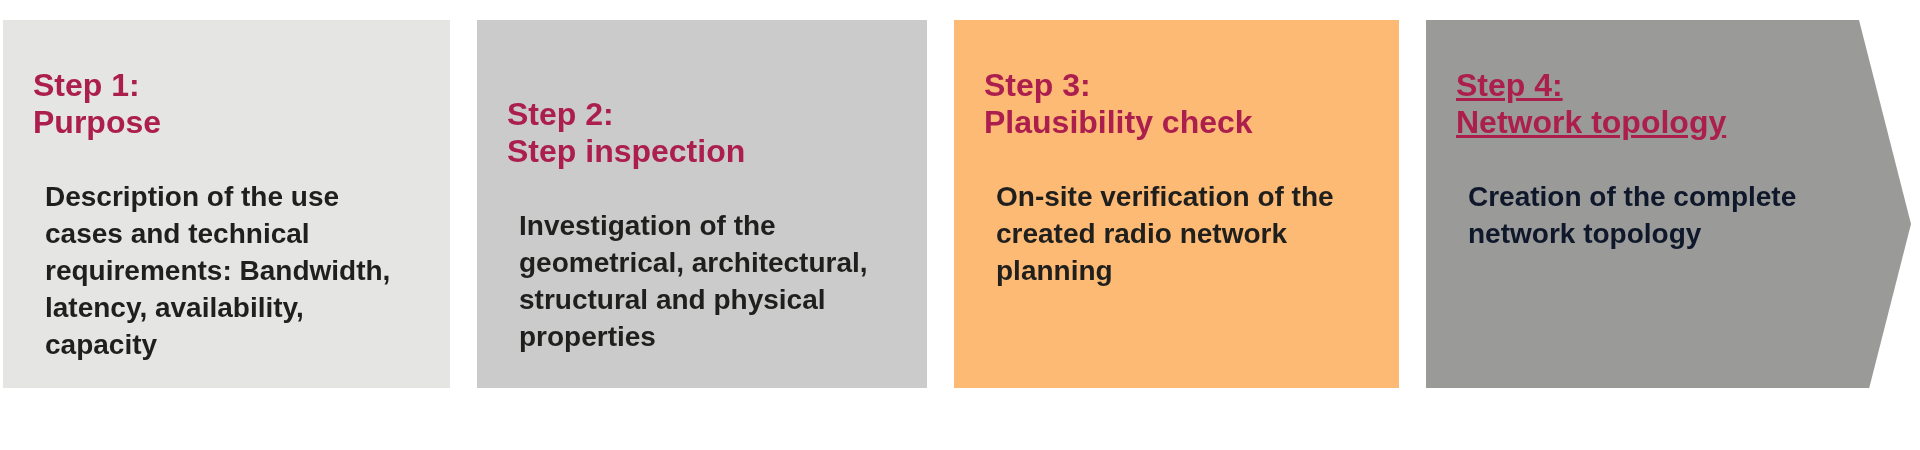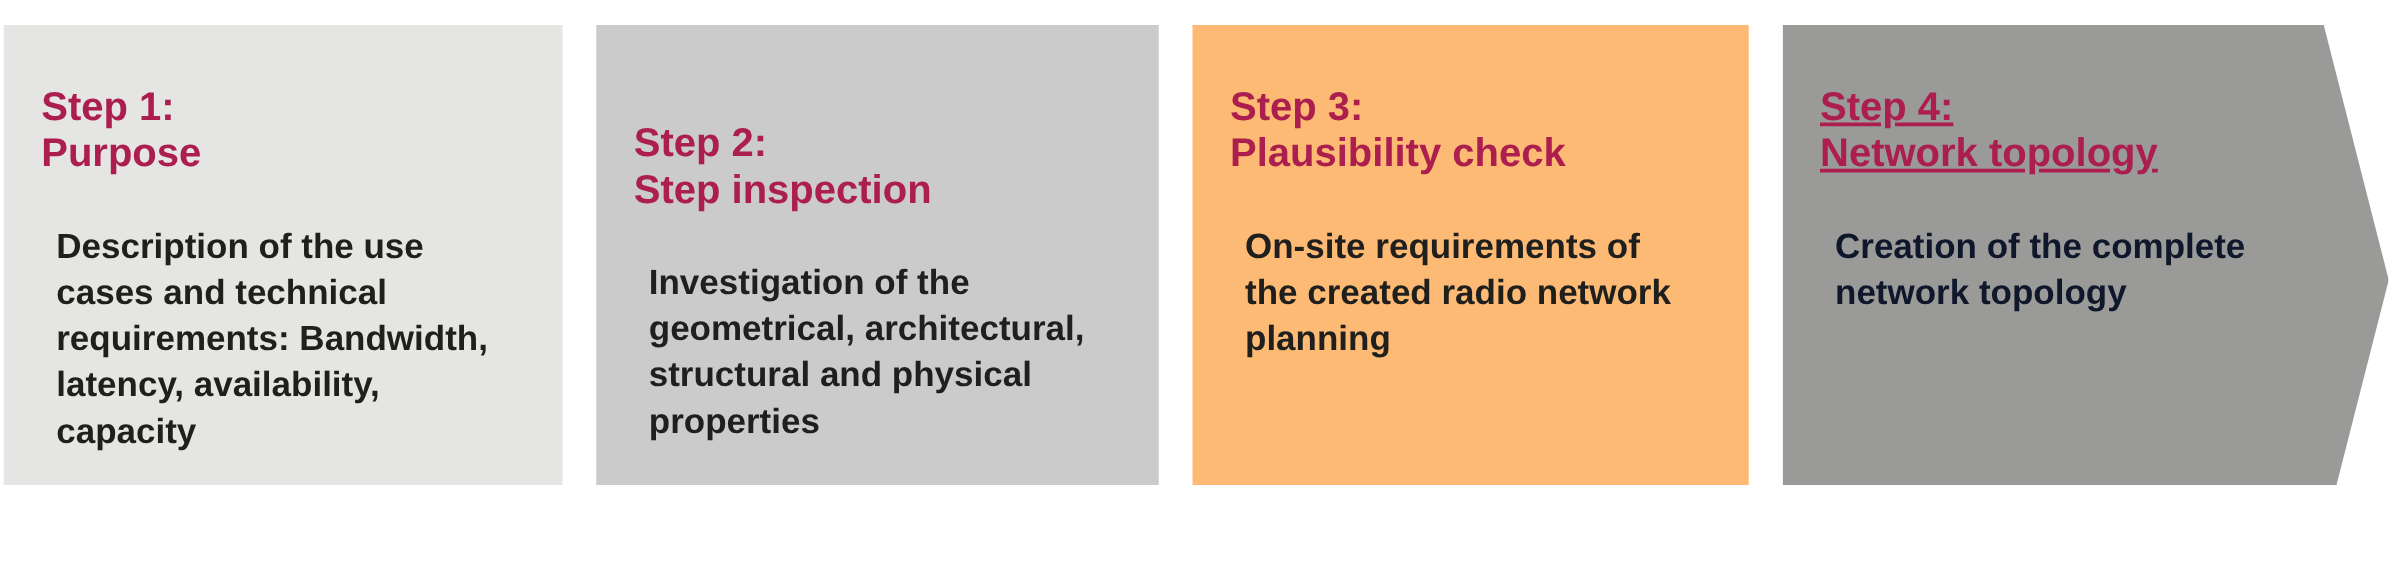--- a/index.html
+++ b/index.html
@@ -68,21 +68,21 @@
         <div>Step inspection</div>
       </div>
       <p class="step-description" style="color: rgb(31, 31, 29);">Investigation of the geometrical, architectural, structural and physical properties</p>
     </div>
 
     <div class="step-card w3" style="background-color: #fdba74;">
       <div class="step-heading" style="color: rgb(171, 30, 77);">
         <div>Step 3:</div>
         <div>Plausibility check</div>
       </div>
-      <p class="step-description" style="color: rgb(31, 31, 29);">On-site requirements of the created radio network planning</p>
+      <p class="step-description" style="color: rgb(31, 31, 29);">On-site verification of the created radio network planning</p>
     </div>
 
     <div class="step-card arrow" style="background-color: rgb(154, 154, 153);">
       <div class="step-heading" style="color: rgb(171, 30, 77); text-decoration: underline;">
         <div>Step 4:</div>
         <div>Network topology</div>
       </div>
       <p class="step-description" style="color: #0f172a;">Creation of the complete network topology</p>
     </div>
 

